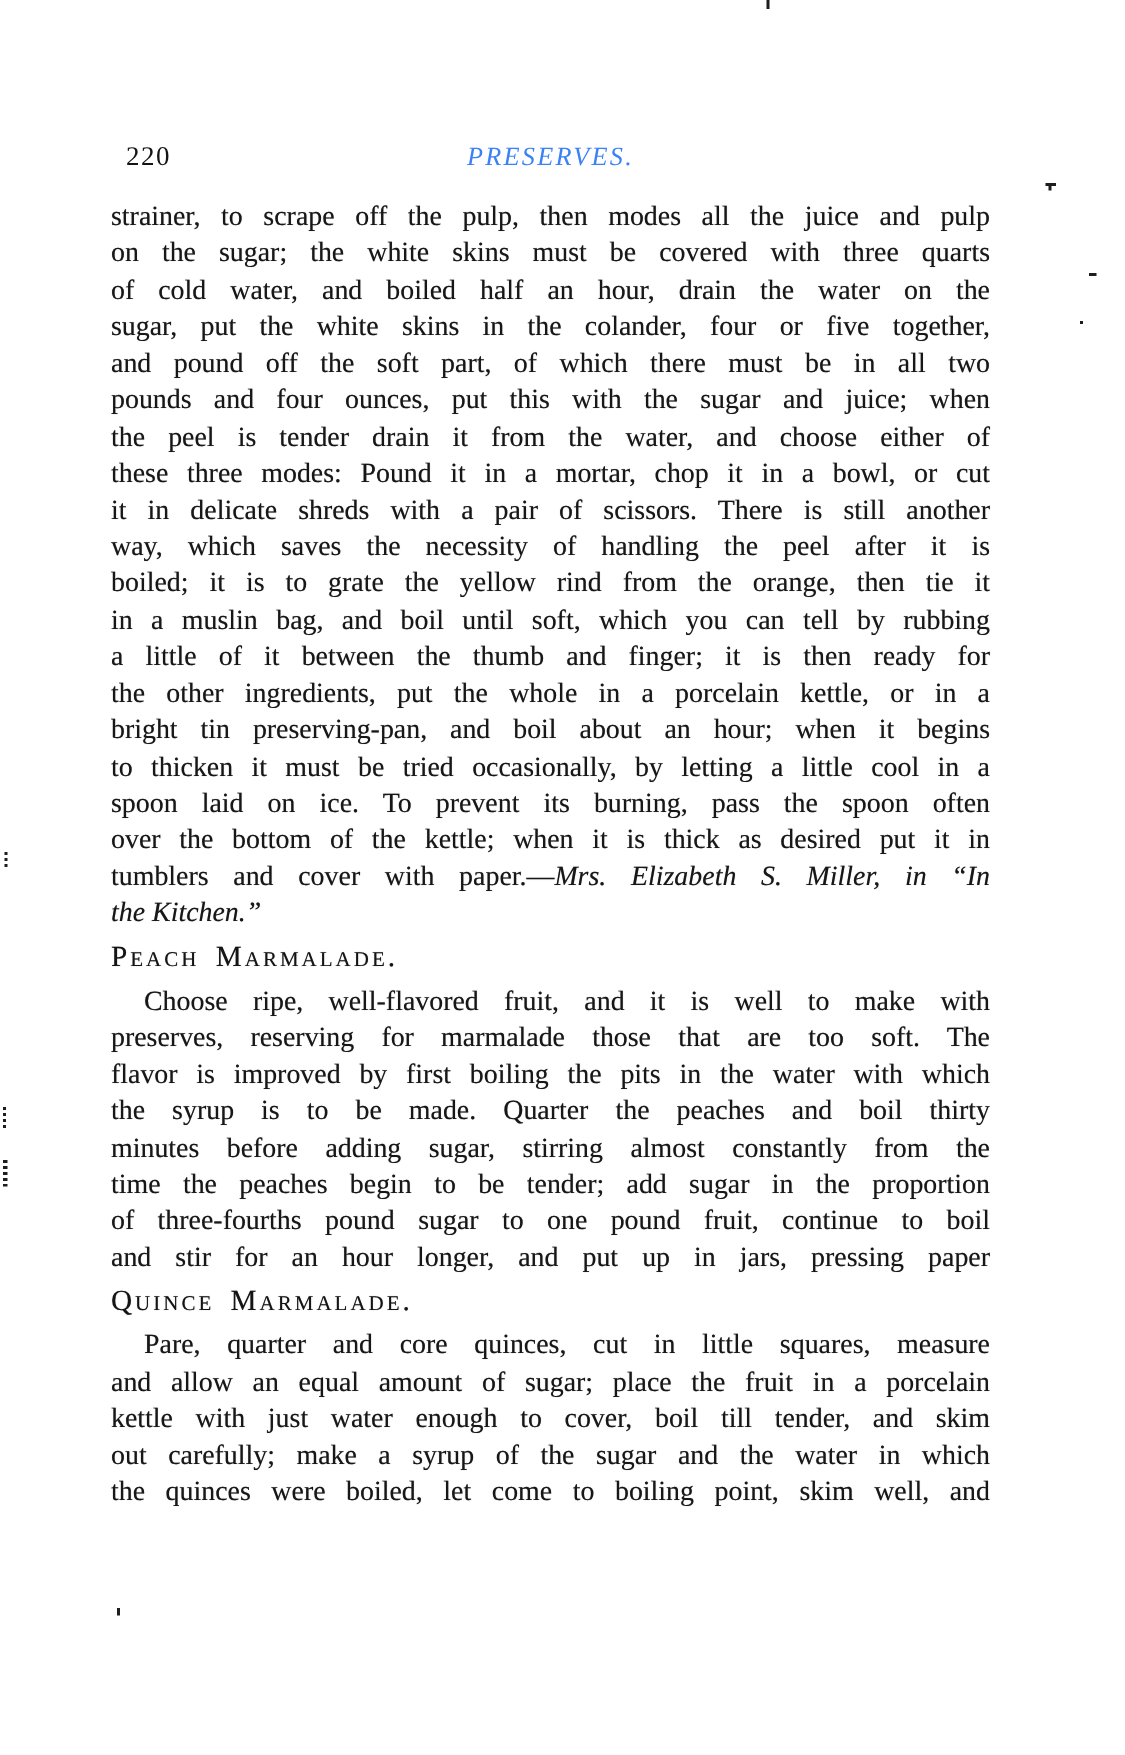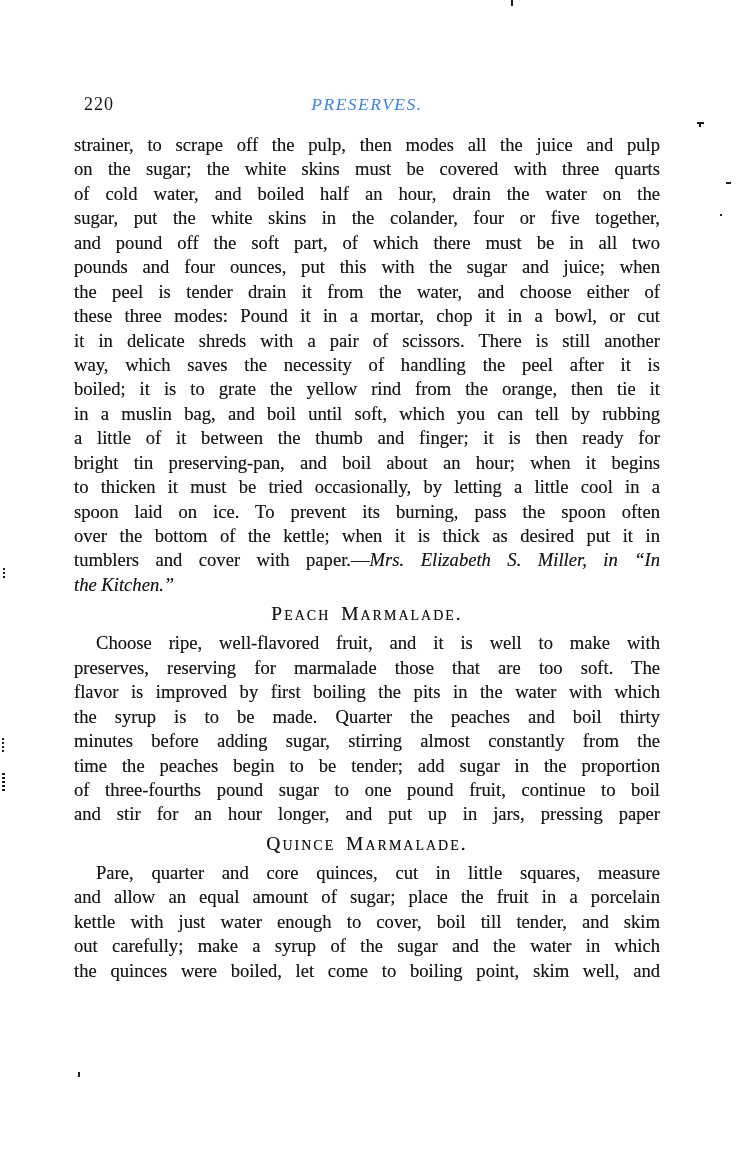--- a/index.html
+++ b/index.html
@@ -66,21 +66,20 @@
   .line.short {
     text-align-last: left;
   }
   .line.indent {
     text-indent: 22px;
   }
   .em {
     font-style: italic;
   }
   .recipe-heading {
-    text-align: center;
     font-variant: small-caps;
     font-size: 19.5px;
     line-height: 22px;
     letter-spacing: 2px;
     margin-top: 6px;
     margin-bottom: 6px;
     color: #141414;
     word-spacing: 4px;
   }
   .speck {
@@ -109,20 +108,21 @@
         <div class="line"><span>sugar, put the white skins in the colander, four or five together,</span></div>
         <div class="line"><span>and pound off the soft part, of which there must be in all two</span></div>
         <div class="line"><span>pounds and four ounces, put this with the sugar and juice; when</span></div>
         <div class="line"><span>the peel is tender drain it from the water, and choose either of</span></div>
         <div class="line"><span>these three modes: Pound it in a mortar, chop it in a bowl, or cut</span></div>
         <div class="line"><span>it in delicate shreds with a pair of scissors.  There is still another</span></div>
         <div class="line"><span>way, which saves the necessity of handling the peel after it is</span></div>
         <div class="line"><span>boiled; it is to grate the yellow rind from the orange, then tie it</span></div>
         <div class="line"><span>in a muslin bag, and boil until soft, which you can tell by rubbing</span></div>
         <div class="line"><span>a little of it between the thumb and finger;  it is then ready for</span></div>
+        <div class="line"><span>the other ingredients, put the whole in a porcelain kettle, or in a</span></div>
         <div class="line"><span>bright tin preserving-pan, and boil about an hour; when it begins</span></div>
         <div class="line"><span>to thicken it must be tried occasionally, by letting a little cool in a</span></div>
         <div class="line"><span>spoon laid on ice.  To prevent its burning, pass the spoon often</span></div>
         <div class="line"><span>over the bottom of the kettle; when it is thick as desired put it in</span></div>
         <div class="line"><span>tumblers and cover with paper.—</span><span class="em">Mrs. Elizabeth S. Miller, in “In</span></div>
         <div class="line short"><span class="em">the Kitchen.”</span></div>
       </div>
       <div class="recipe-heading">Peach Marmalade.</div>
       <div class="paragraph">
         <div class="line indent"><span>Choose ripe, well-flavored fruit, and it is well to make with</span></div>

